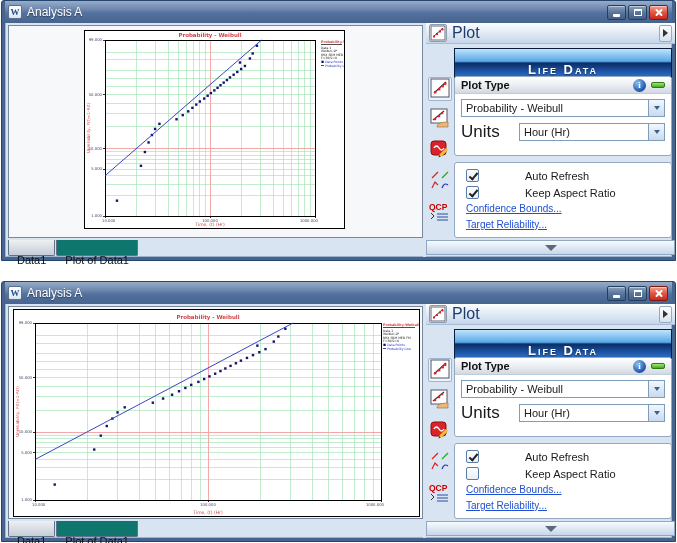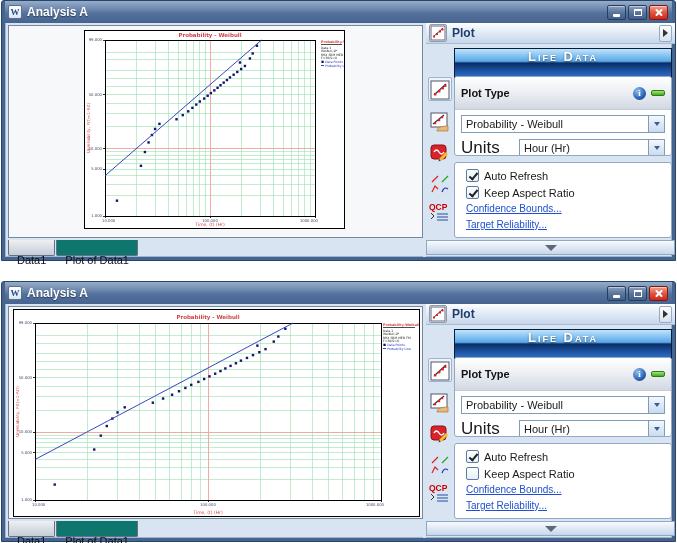--- a/index.html
+++ b/index.html
@@ -19,21 +19,21 @@
   .titlebar {
     height: 22px; display: flex; align-items: center; padding: 0 4px 0 3px;
     background: linear-gradient(180deg,#97acc8 0%,#6a85ac 40%,#53719c 55%,#46648e 100%);
   }
   .app-icon {
     width: 14px; height: 14px; background: linear-gradient(180deg,#fff,#dce6f2);
     border: 1px solid #5b718d; border-radius: 2px; margin-right: 5px;
     display: flex; align-items: center; justify-content: center;
     font: bold 9px "Liberation Serif", serif; color: #1f4d8f;
   }
-  .title-text { color: #fff; font-weight: bold; font-size: 12px; text-shadow: 0 1px 1px rgba(0,0,0,.45); flex: 1; }
+  .title-text { color: #fff; font-weight: normal; font-size: 12px; text-shadow: 0 1px 1px rgba(0,0,0,.45); flex: 1; }
   .winbtn {
     width: 19px; height: 15px; margin-left: 2px; border-radius: 2px;
     border: 1px solid #23415f; display: flex; align-items: center; justify-content: center;
     background: linear-gradient(180deg,#8ba1bd 0%,#5a769c 50%,#435f87 100%);
     box-shadow: inset 0 1px 0 rgba(255,255,255,.45); cursor: default;
   }
   .winbtn.close { background: linear-gradient(180deg,#f4a08e 0%,#e25540 50%,#c8281c 100%); border-color: #7d1a10; }
   .glyph-min { width: 7px; height: 3px; background: #fff; margin-top: 7px; border-radius: 1px; }
   .glyph-max { width: 8px; height: 7px; border: 1px solid #fff; border-top-width: 2px; }
   .glyph-close { position: relative; width: 9px; height: 9px; }
@@ -60,48 +60,48 @@
     background: linear-gradient(180deg,#eef0f2 0%,#c6cdd7 100%); margin-right: 1px; cursor: default;
   }
   .tab.checked { background: #0f766e; font-weight: normal; }
   
   .side-panel { position: absolute; left: 420px; top: 0; width: 249px; height: 234px; }
   .panel-header {
     position: absolute; left: 0; top: 0; right: 0; height: 21px;
     background: linear-gradient(180deg,#fdfeff 0%,#dbe6f3 60%,#c6d6ea 100%);
     border-bottom: 1px solid #a8bcd4; display: flex; align-items: center; padding: 0 3px;
   }
-  .panel-header .ph-title { font-weight: bold; color: #1e3c6e; font-size: 12px; margin-left: 5px; flex: 1; }
+  .panel-header .ph-title { font-weight: normal; color: #1e3c6e; font-size: 16px; margin-left: 5px; flex: 1; }
   .mini-frame { width: 18px; height: 18px; background: #fff; border: 1px solid #8d9cb0; border-radius: 2px; display: flex; align-items: center; justify-content: center; }
   .arrow-btn {
     width: 13px; height: 17px; border: 1px solid #98aac2; border-radius: 2px;
     background: linear-gradient(180deg,#fff,#d8e2ef); display: flex; align-items: center; justify-content: center;
   }
   .tri-right { width: 0; height: 0; border-left: 5px solid #333; border-top: 4px solid transparent; border-bottom: 4px solid transparent; }
   .icon-strip { position: absolute; left: 2px; top: 54px; width: 26px; }
-  .tool-btn { width: 24px; height: 24px; margin-bottom: 7px; display: flex; align-items: flex-end; justify-content: center; border-radius: 2px; }
+  .tool-btn { width: 24px; height: 24px; margin-bottom: 7px; display: flex; align-items: flex-start; justify-content: center; border-radius: 2px; }
   .tool-btn.selected { border: 1px solid #9db4cf; background: #eef4fb; }
   .banner {
     position: absolute; left: 28px; right: 3px; top: 25px; height: 30px;
     background: linear-gradient(180deg,#bfe4fb 0%,#59a7e8 44%,#0a2d62 50%,#1d53a4 78%,#2f6fc4 100%);
-    border: 1px solid #071d3d; display: flex; align-items: flex-start; justify-content: center;
+    border: 1px solid #071d3d; display: flex; align-items: flex-end; justify-content: center;
   }
   .banner span {
     color: #fff; font-weight: bold; font-size: 13px; font-variant: small-caps;
     letter-spacing: 2px; text-shadow: 0 1px 2px rgba(0,0,0,.55);
   }
   .box {
     position: absolute; left: 28px; right: 3px; background: #fff;
     border: 1px solid #93a8c2; border-radius: 3px; overflow: hidden;
   }
   .box.plot-type { top: 53px; height: 80px; }
   .box.options   { top: 139px; height: 76px; padding: 4px 7px; }
   .box-header {
     height: 17px; background: linear-gradient(180deg,#ffffff 0%,#e9ecf1 55%,#d2d8e2 100%);
-    border-bottom: 1px solid #c3cdd9; display: flex; align-items: center; padding: 16px 6px;
+    border-bottom: 1px solid #c3cdd9; display: flex; align-items: center; padding: 0 6px;
   }
   .box-header .bh-title { font-weight: bold; font-size: 11px; color: #111; flex: 1; }
   .info-icon {
     width: 13px; height: 13px; border-radius: 50%;
     background: radial-gradient(circle at 35% 30%, #8fc0f0, #1c54a8 70%);
     color: #fff; font: bold 9px "Liberation Serif", serif;
     display: flex; align-items: center; justify-content: center; margin-right: 5px;
   }
   .green-pill { width: 14px; height: 6px; border-radius: 2px; background: linear-gradient(180deg,#a6e670,#43aa22); border: 1px solid #2d7a18; }
   .row { display: flex; align-items: center; margin: 5px 6px; }
@@ -110,21 +110,21 @@
     display: flex; align-items: stretch; font-size: 11px;
   }
   .combo .val { flex: 1; padding: 2px 4px; white-space: nowrap; overflow: hidden; }
   .combo .btn {
     width: 16px; border-left: 1px solid #7f9db9;
     background: linear-gradient(180deg,#f2f7fd,#c8daf0);
     display: flex; align-items: center; justify-content: center;
   }
   .tri-down { width: 0; height: 0; border-top: 4px solid #39618e; border-left: 3.5px solid transparent; border-right: 3.5px solid transparent; }
   .units-label { width: 58px; font-size: 17px; }
-  .cb-row { display: flex; align-items: center; margin: 2px 0 4px 4px; }
+  .cb-row { display: flex; align-items: center; margin: 2px 0 4px 4px; gap: 41px; }
   .checkbox {
     width: 13px; height: 13px; border: 1px solid #5a7da5; border-radius: 2px;
     background: linear-gradient(180deg,#fcfdfe,#e9eff6); margin-right: 5px; position: relative;
   }
   .checkbox.checked::after {
     content: ""; position: absolute; left: 2px; top: 3px; width: 7px; height: 3px;
     border-left: 2px solid #222; border-bottom: 2px solid #222; transform: rotate(-50deg);
   }
   .cb-label { font-size: 11px; }
   .link { display: block; color: #1f4fd0; text-decoration: underline; font-size: 10px; margin: 3px 0 5px 4px; cursor: pointer; }

